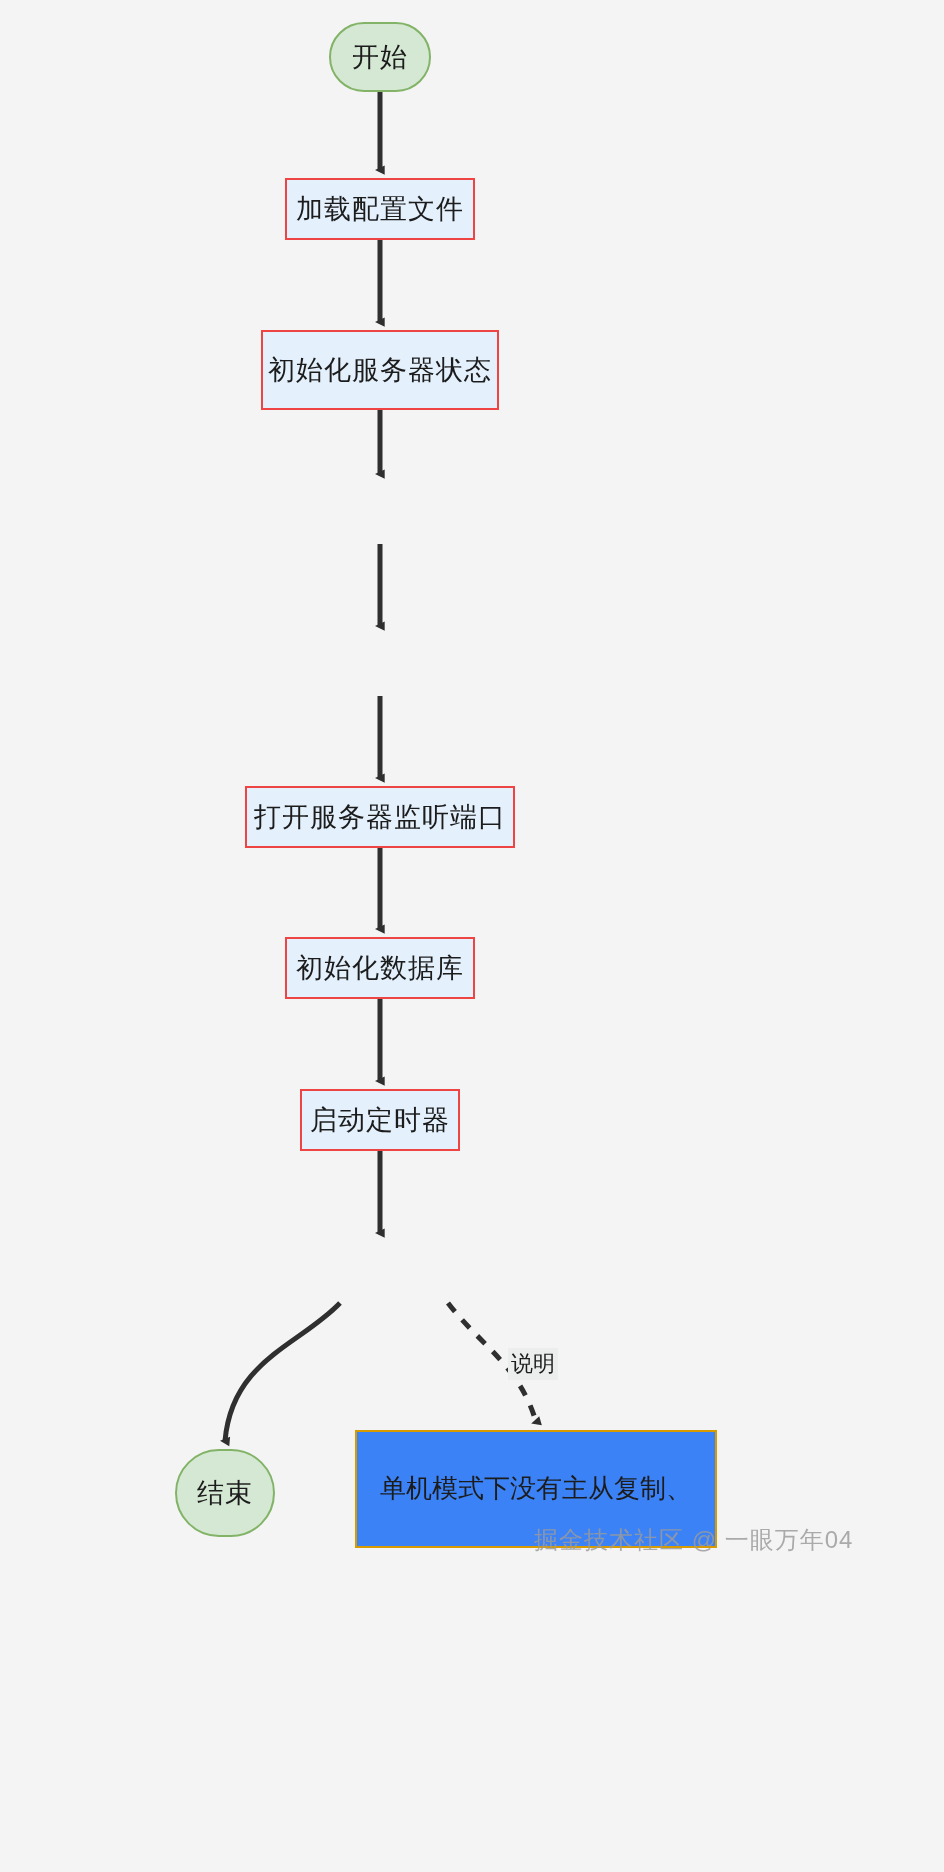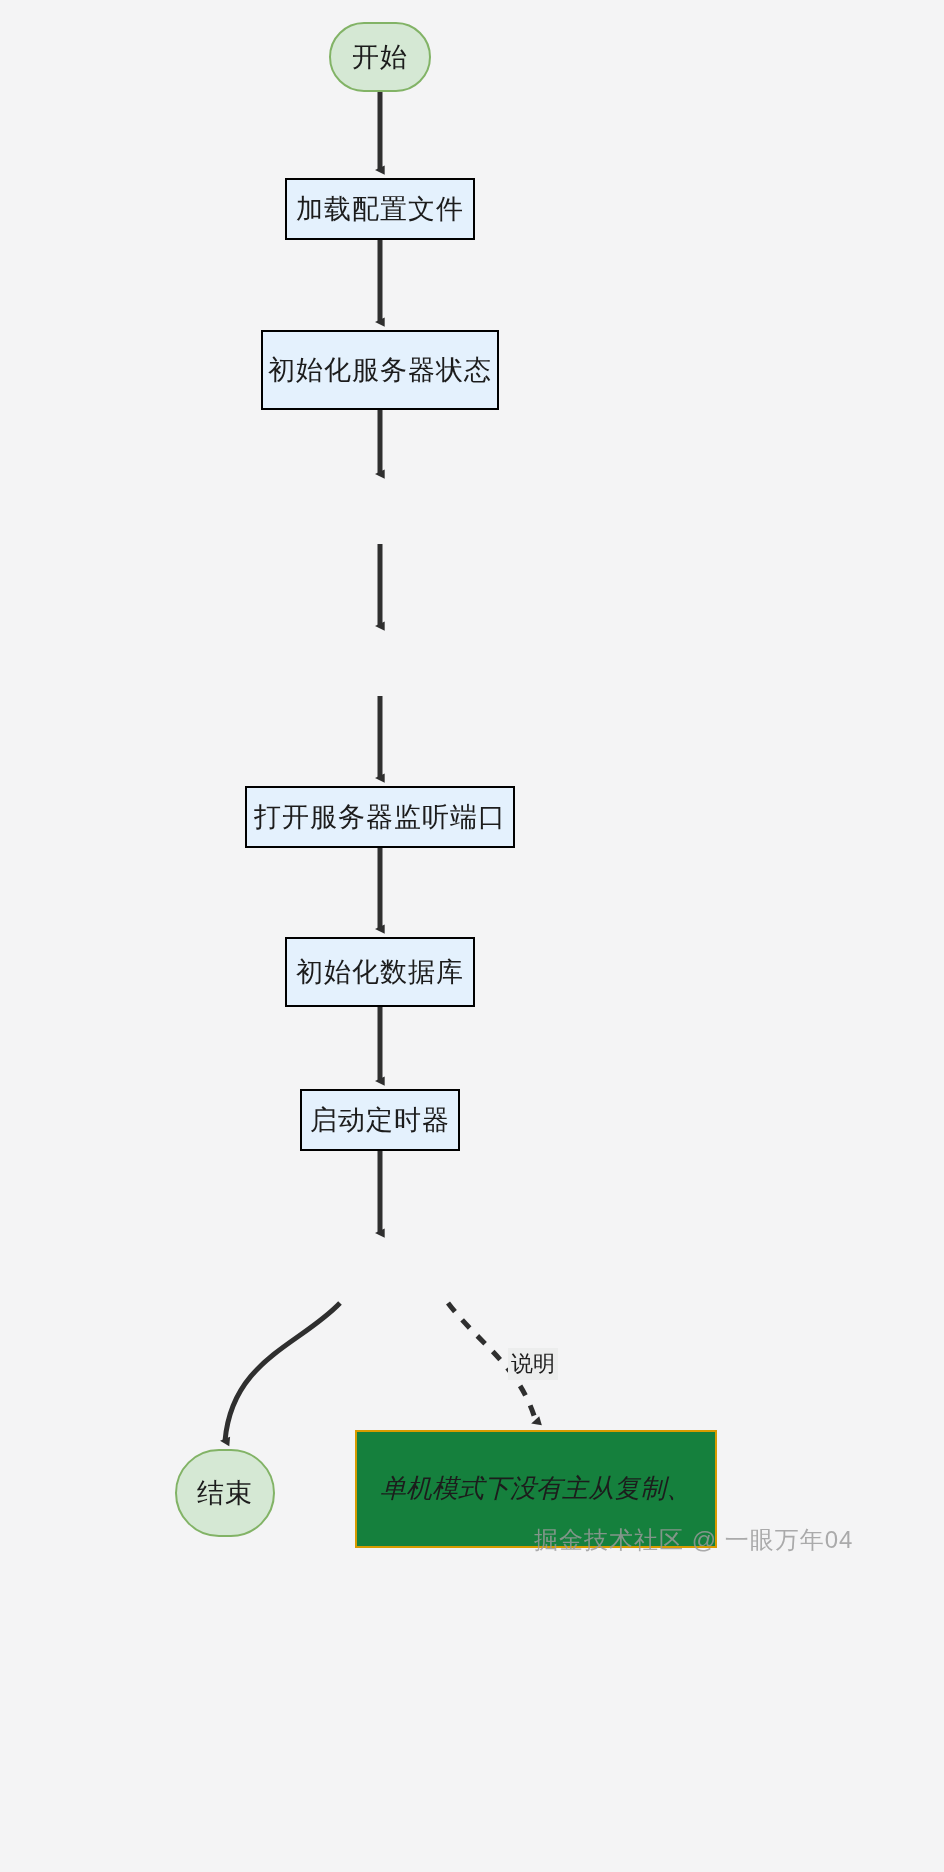--- a/index.html
+++ b/index.html
@@ -13,27 +13,27 @@
   #canvas{position:absolute;left:0;top:0;width:944px;height:1872px;}
   svg.edges{position:absolute;left:0;top:0;width:944px;height:1872px;pointer-events:none;}
 
   .node{position:absolute;box-sizing:border-box;display:flex;align-items:center;justify-content:center;}
 
   .terminator{
     background:#d5e8d4;border:2px solid #82b366;border-radius:44px;
     color:#1c1c1c;font-size:27px;letter-spacing:1px;
   }
   .process{
-    background:#e4f1fd;border:2px solid #000000;
+    background:#e4f1fd;border:2px solid #ef4444;
     color:#1c1c1c;font-size:27px;letter-spacing:1px;
   }
   .note{
-    background:#15803d;border:2px solid #d79b00;
+    background:#3b82f6;border:2px solid #d79b00;
     color:#1c1c1c;font-size:26px;line-height:1.45;
-    flex-direction:row;justify-content:center;padding:4px 10px;font-style:italic;
+    flex-direction:row;justify-content:center;padding:4px 10px;
   }
   .note .line{display:block;white-space:nowrap;}
 
   .edge-label{
     position:absolute;background:#eceded;color:#1c1c1c;
     font-size:22px;padding:1px 3px;white-space:nowrap;
   }
   .watermark{
     position:absolute;color:#9b9b9b;font-size:24px;white-space:nowrap;
     letter-spacing:1px;opacity:.82;
@@ -79,21 +79,21 @@
   <div class="node process" style="left:261px;top:330px;width:238px;height:80px;">
     <span>初始化服务器状态</span>
   </div>
 
 
 
   <div class="node process" style="left:245px;top:786px;width:270px;height:62px;">
     <span>打开服务器监听端口</span>
   </div>
 
-  <div class="node process" style="left:285px;top:937px;width:190px;height:70px;">
+  <div class="node process" style="left:285px;top:937px;width:190px;height:62px;">
     <span>初始化数据库</span>
   </div>
 
   <div class="node process" style="left:300px;top:1089px;width:160px;height:62px;">
     <span>启动定时器</span>
   </div>
 
 
   <div class="node terminator" style="left:175px;top:1449px;width:100px;height:88px;">
     <span>结束</span>

